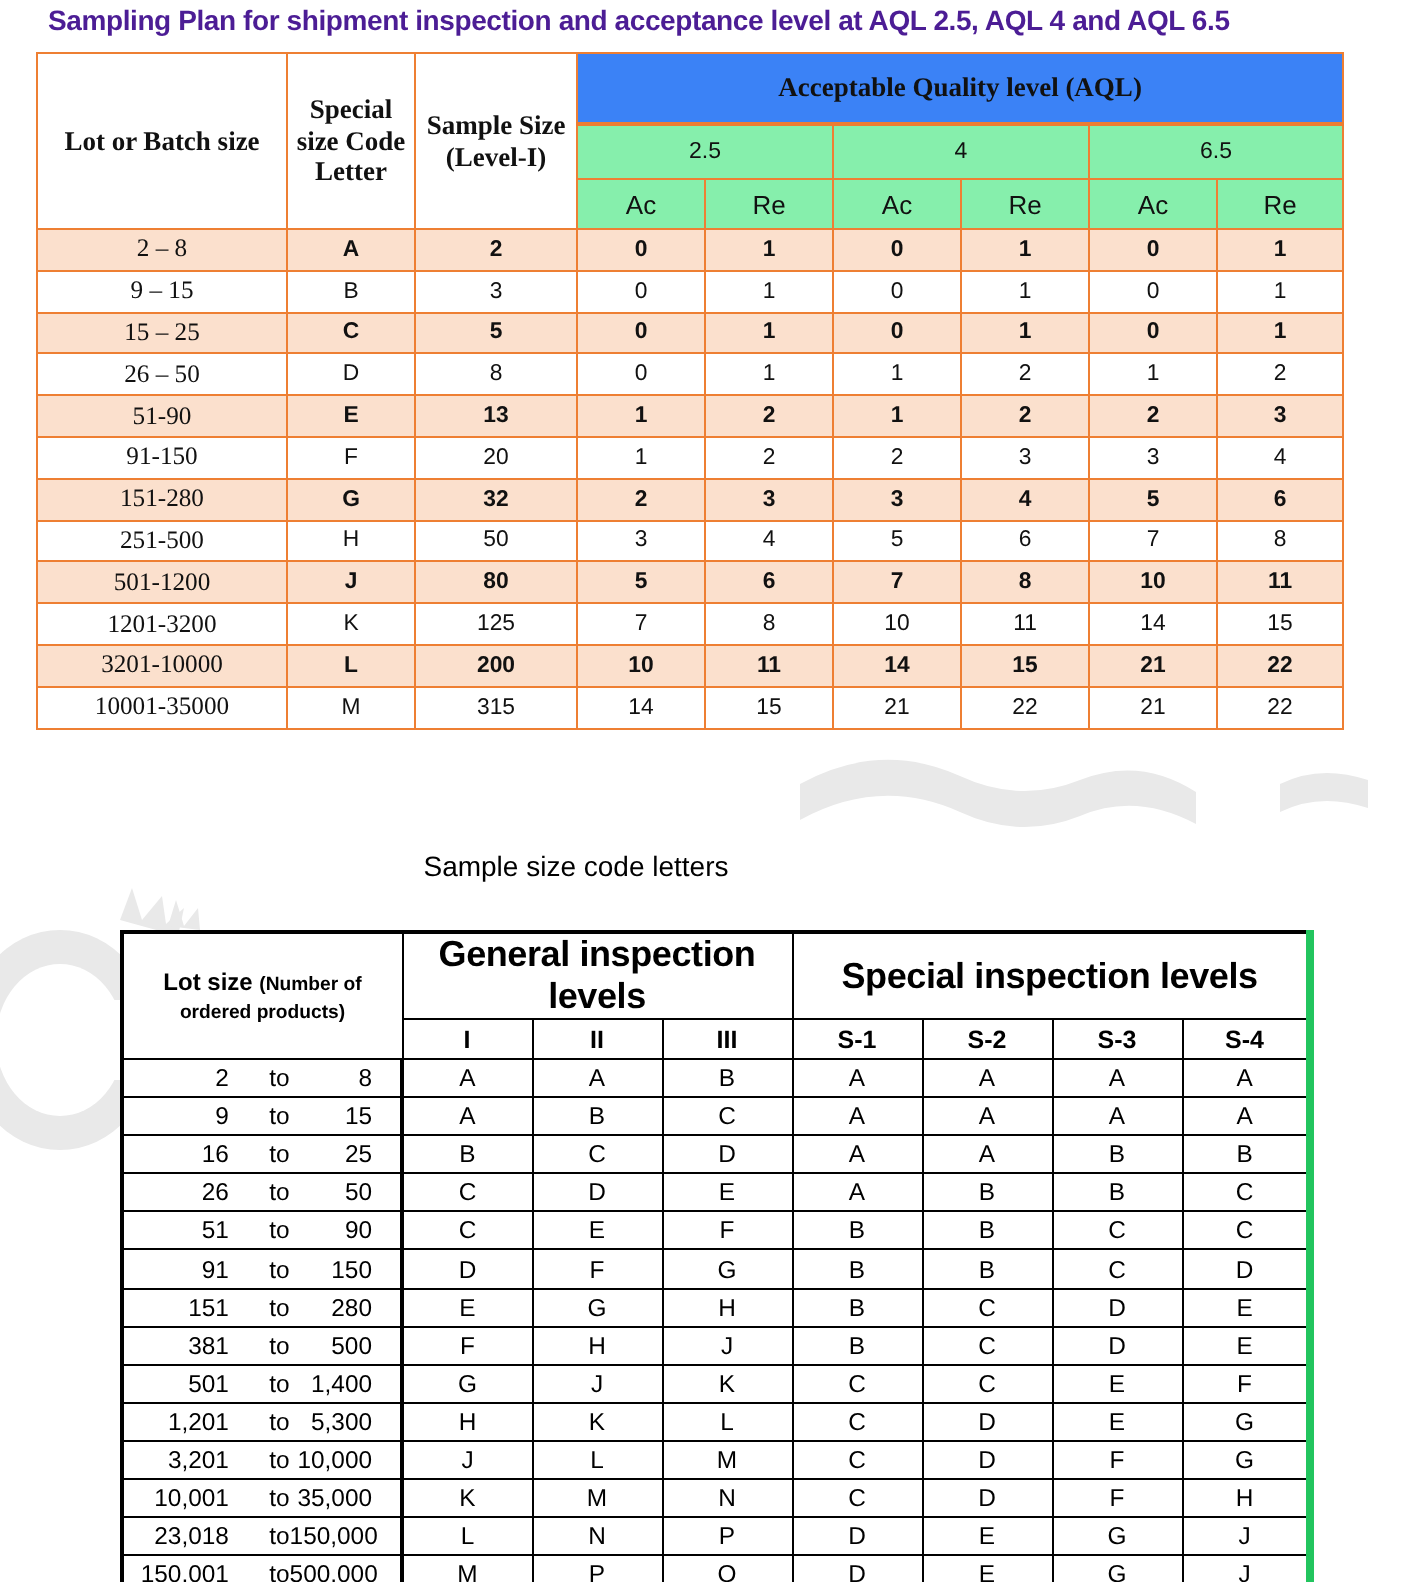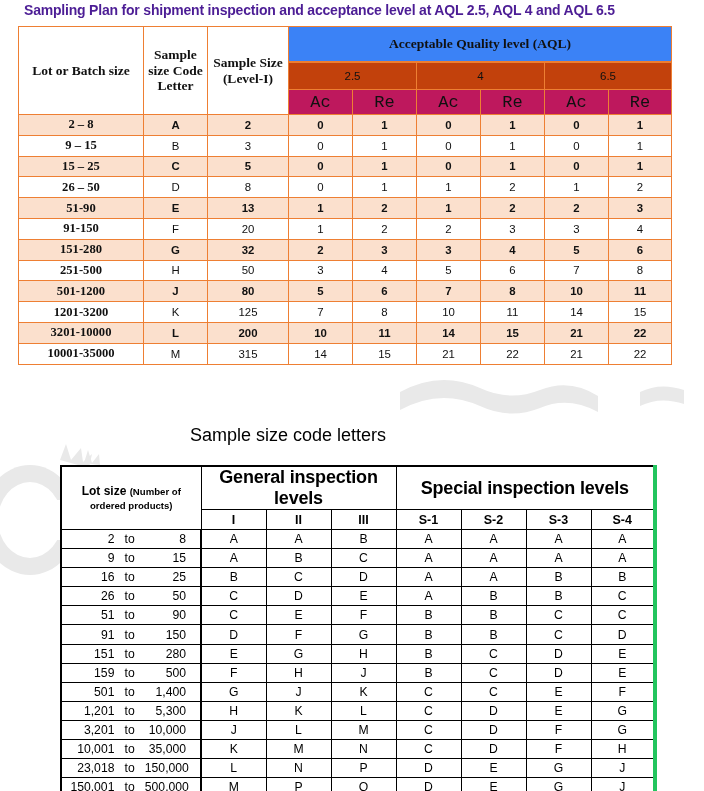--- a/index.html
+++ b/index.html
@@ -67,40 +67,40 @@
   }
   #aql-table .hdr-aql {
     font-size: 13.5px;
     font-weight: bold;
     background: #3b82f6;
     height: 34px;
   }
   #aql-table .hdr-lvl {
     font-size: 11.5px;
     font-weight: normal;
-    background: #c2410c;
+    background: #86efac;
     border-top: 2px solid #ed7d31;
     height: 26px;
     font-family: "Liberation Sans", sans-serif;
   }
   #aql-table .hdr-acre {
-    font-size: 17px;
+    font-size: 13px;
     font-weight: normal;
-    background: #be185d;
+    background: #86efac;
     height: 24px;
-    font-family: Liberation Mono, monospace;
+    font-family: Liberation Sans, sans-serif;
   }
   #aql-table tbody tr { height: 20.8px; }
   #aql-table tbody td {
     font-size: 12.2px;
     background: #ffffff;
   }
   #aql-table tbody tr.shade td { background: #fbe0cd; }
   #aql-table tbody td.lot {
-    font-weight: bold;
+    font-weight: normal;
     font-size: 12.6px;
   }
   #aql-table tbody td.code,
   #aql-table tbody td.ssize,
   #aql-table tbody td.num {
     font-family: "Liberation Sans", sans-serif;
     font-size: 11.4px;
   }
   #aql-table tbody tr.shade td.code,
   #aql-table tbody tr.shade td.ssize,
@@ -109,21 +109,21 @@
   }
 
   
   #code-title {
     position: absolute;
     left: 0;
     top: 425px;
     width: 576px;
     text-align: center;
     font-family: "Liberation Sans", sans-serif;
-    font-size: 18px;
+    font-size: 14px;
     font-weight: normal;
     color: #000000;
     z-index: 2;
   }
 
   
   #code-table {
     position: absolute;
     left: 60px;
     top: 465px;
@@ -178,21 +178,21 @@
     padding: 0;
     border-right: 2px solid #000;
   }
   .range-wrap {
     display: flex;
     align-items: center;
     width: 100%;
     font-size: 12.2px;
   }
   .range-wrap .from { flex: 0 0 38%; text-align: right; }
-  .range-wrap .mid  { flex: 0 0 22%; text-align: center; }
+  .range-wrap .mid  { flex: 0 0 22%; text-align: right; }
   .range-wrap .to   { flex: 1 1 auto; text-align: right; padding-right: 14px; }
   .range-wrap.overflow .from { flex: 0 0 40%; text-align: center; }
   .range-wrap.overflow .mid { flex: 1 1 auto; text-align: left; padding-left: 6px; }
 </style>
 </head>
 <body>
 
 <svg id="watermark" viewBox="0 0 704 791">
   <g fill="#e9e9e9">
     <ellipse cx="30" cy="520" rx="48" ry="55"></ellipse>
@@ -215,21 +215,21 @@
     <col style="width:64px">
       <col style="width:64px">
     <col style="width:64px">
       <col style="width:64px">
     <col style="width:64px">
       <col style="width:63px">
   </colgroup>
   <thead>
     <tr>
       <th class="hdr-main" rowspan="3">Lot or Batch size</th>
-      <th class="hdr-main" rowspan="3">Sample size Code Letter</th>
+      <th class="hdr-main" rowspan="3">Special size Code Letter</th>
       <th class="hdr-main" rowspan="3">Sample Size (Level-I)</th>
       <th class="hdr-aql" colspan="6">Acceptable Quality level (AQL)</th>
     </tr>
     <tr>
       <th class="hdr-lvl" colspan="2">2.5</th>
       <th class="hdr-lvl" colspan="2">4</th>
       <th class="hdr-lvl" colspan="2">6.5</th>
     </tr>
     <tr>
       <th class="hdr-acre">Ac</th>
@@ -518,21 +518,21 @@
         <td>G</td>
         <td>H</td>
         <td>B</td>
         <td>C</td>
         <td>D</td>
         <td class="outer-r">E</td>
       </tr>
       <tr>
         <td class="range outer-l">
           <div class="range-wrap">
-            <span class="from">159</span>
+            <span class="from">381</span>
             <span class="mid">to</span>
             <span class="to">500</span>
           </div>
         </td>
         <td>F</td>
         <td>H</td>
         <td>J</td>
         <td>B</td>
         <td>C</td>
         <td>D</td>

